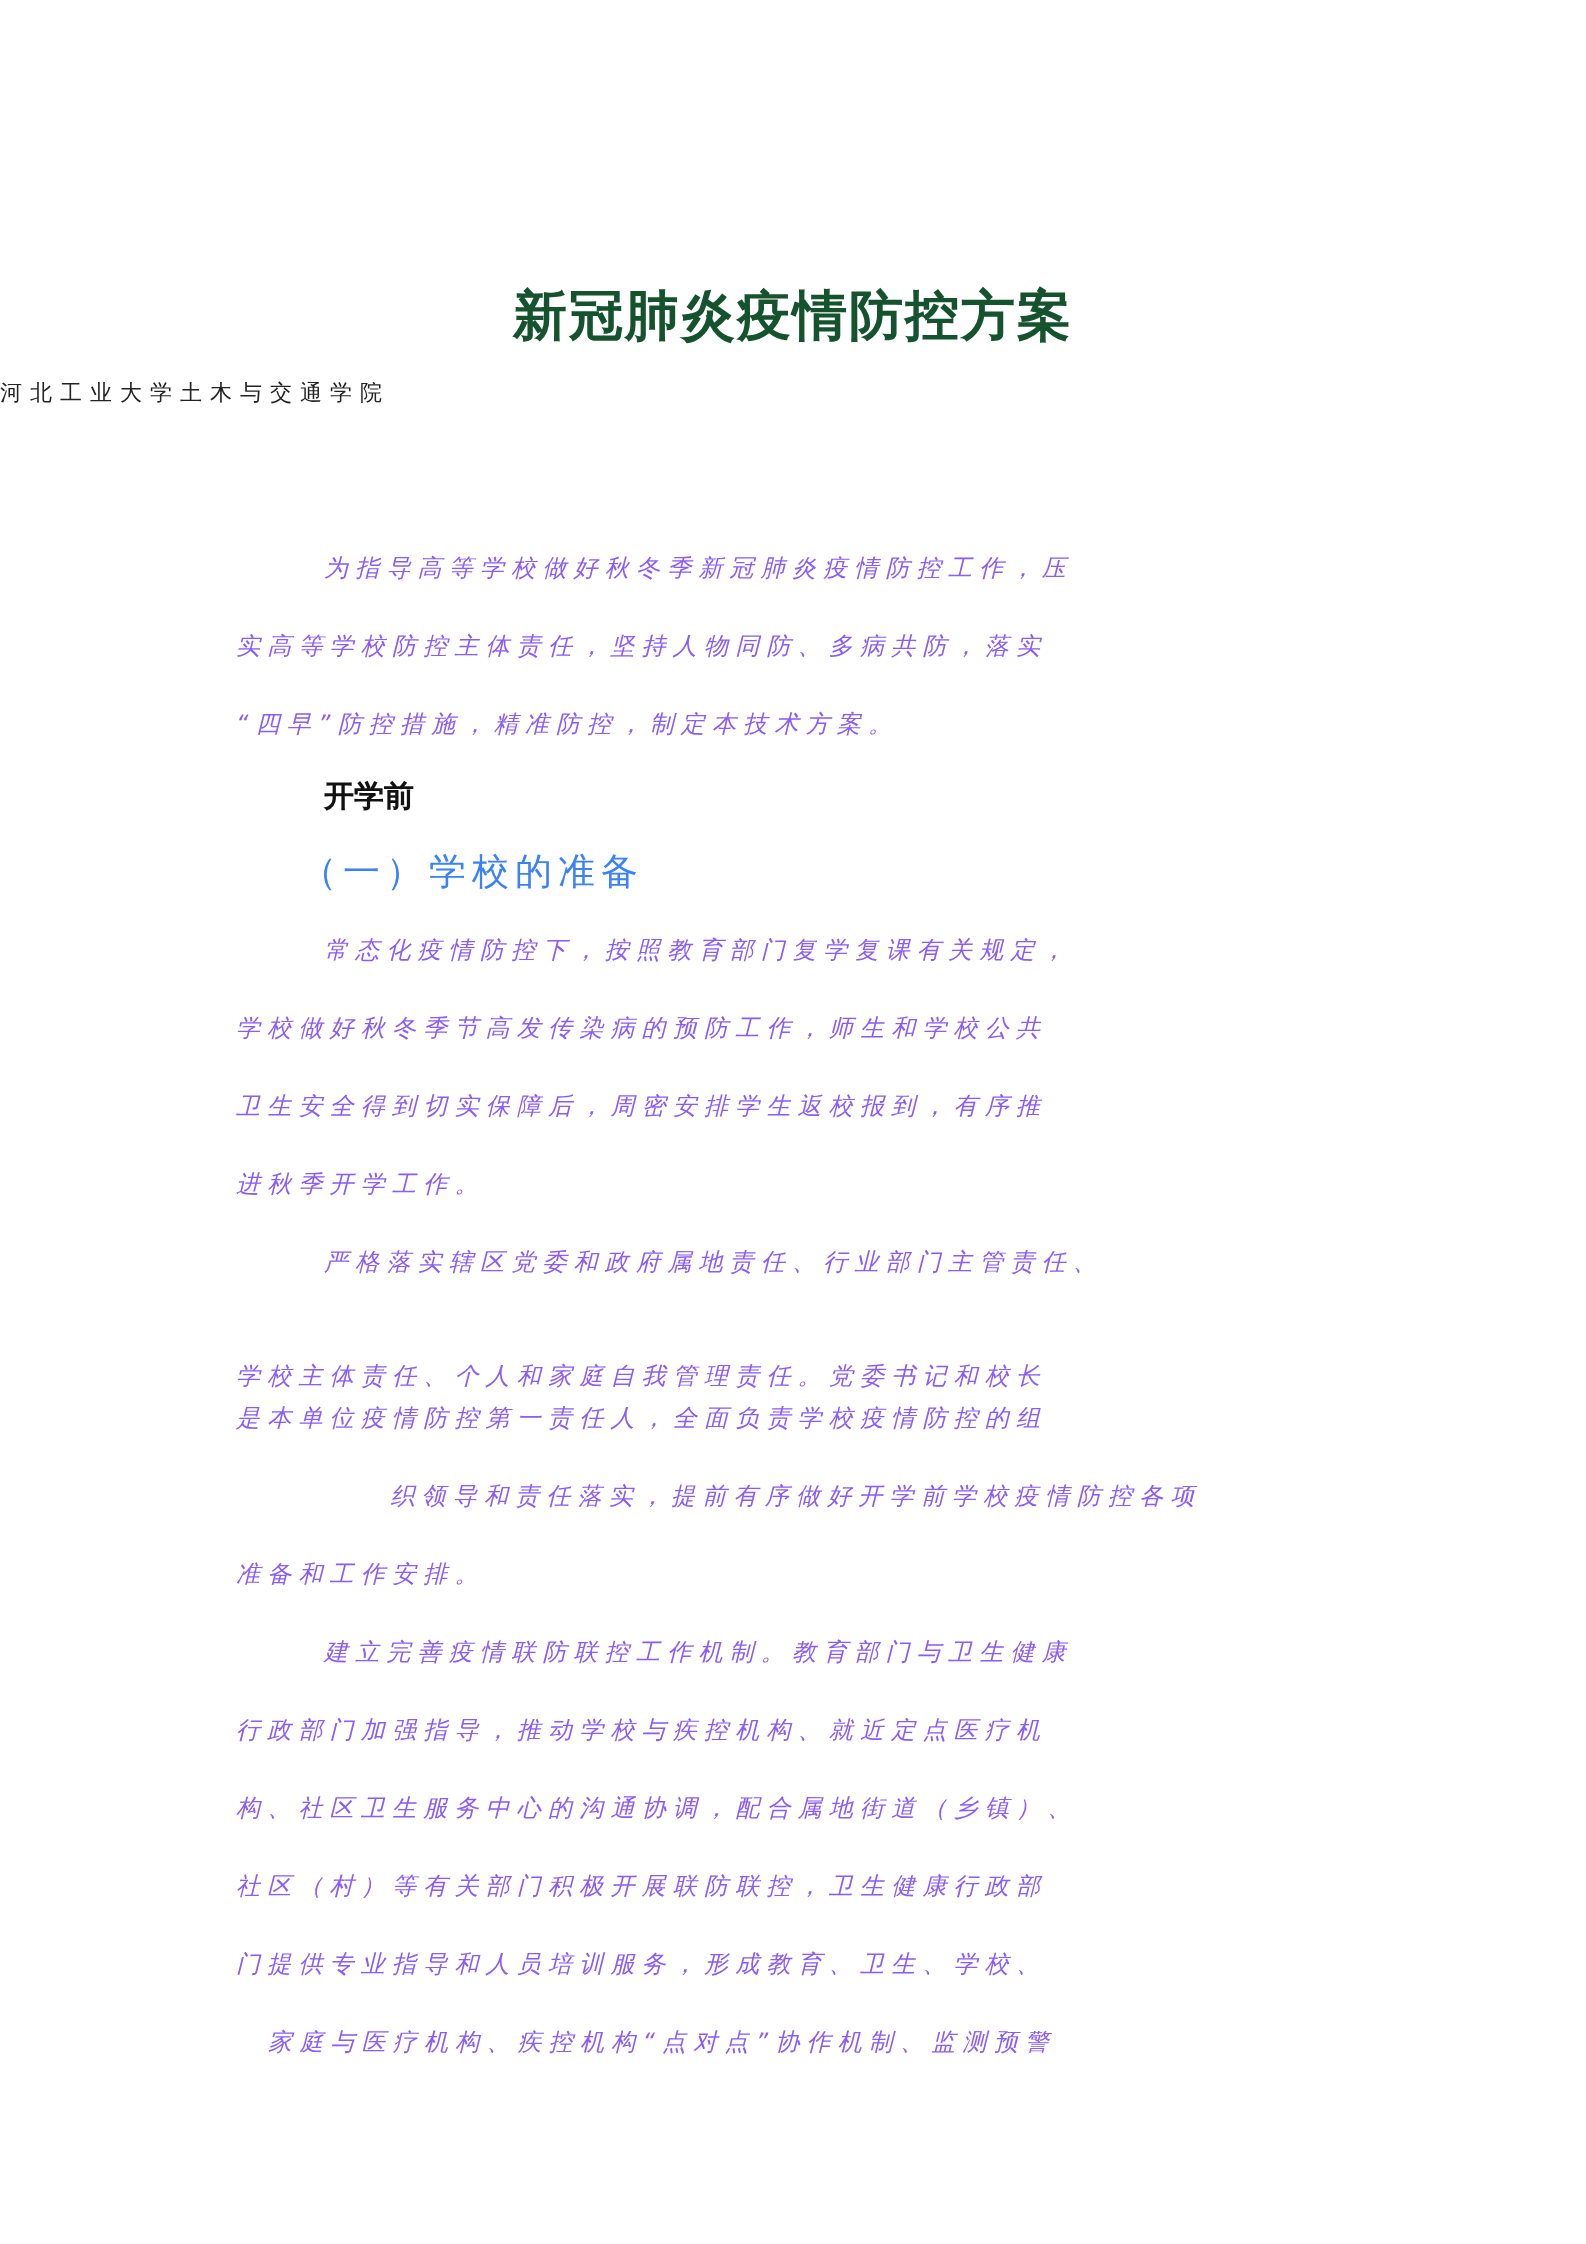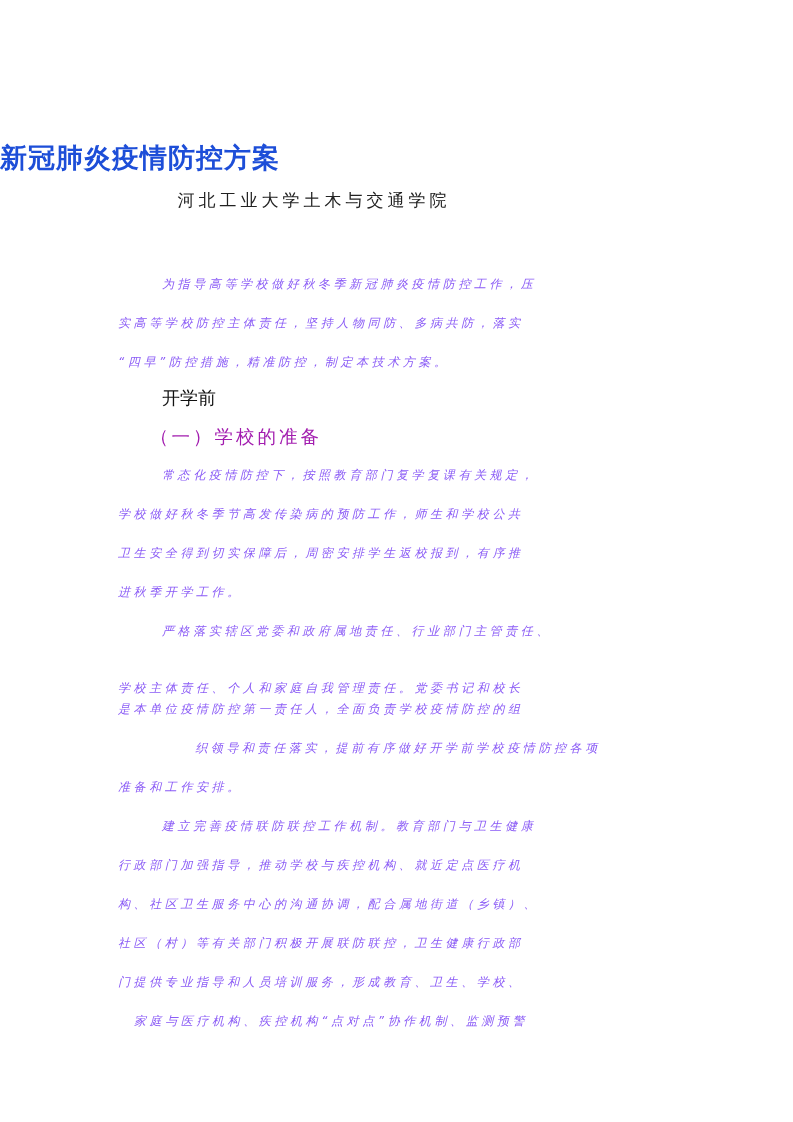--- a/index.html
+++ b/index.html
@@ -19,63 +19,63 @@
       position: absolute;
       left: 0; top: 0;
       width: 793px;
       height: 1122px;
     }
     .title {
       position: absolute;
       top: 140px;
       left: 0;
       width: 793px;
-      text-align: left;
+      text-align: center;
       font-size: 27px;
       font-weight: bold;
       letter-spacing: 1px;
-      color: #1d4ed8;
+      color: #14532d;
     }
     .subtitle {
       position: absolute;
       top: 189px;
       left: 0;
       width: 628px;
-      text-align: center;
+      text-align: left;
       font-family: "DejaVu Serif", serif;
-      font-size: 17px;
+      font-size: 11px;
       letter-spacing: 4px;
       color: #222;
     }
     .line {
       position: absolute;
       left: 118px;
       width: 560px;
       font-size: 12px;
       letter-spacing: 3.6px;
       white-space: nowrap;
       color: #8b5cf6;
       line-height: 24px;
       font-style: italic;
     }
     .line.indent { left: 162px; }
     .heading {
       position: absolute;
       left: 162px;
-      font-size: 18px;
-      font-weight: normal;
+      font-size: 15px;
+      font-weight: bold;
       color: #111;
       line-height: 24px;
     }
     .subheading {
       position: absolute;
       left: 150px;
       font-size: 18.5px;
       letter-spacing: 3px;
-      color: #a21caf;
+      color: #3b82f6;
       line-height: 24px;
     }
   </style>
 </head>
 <body>
 
 <div class="page">
 
   <div class="title">新冠肺炎疫情防控方案</div>
   <div class="subtitle">河北工业大学土木与交通学院</div>

